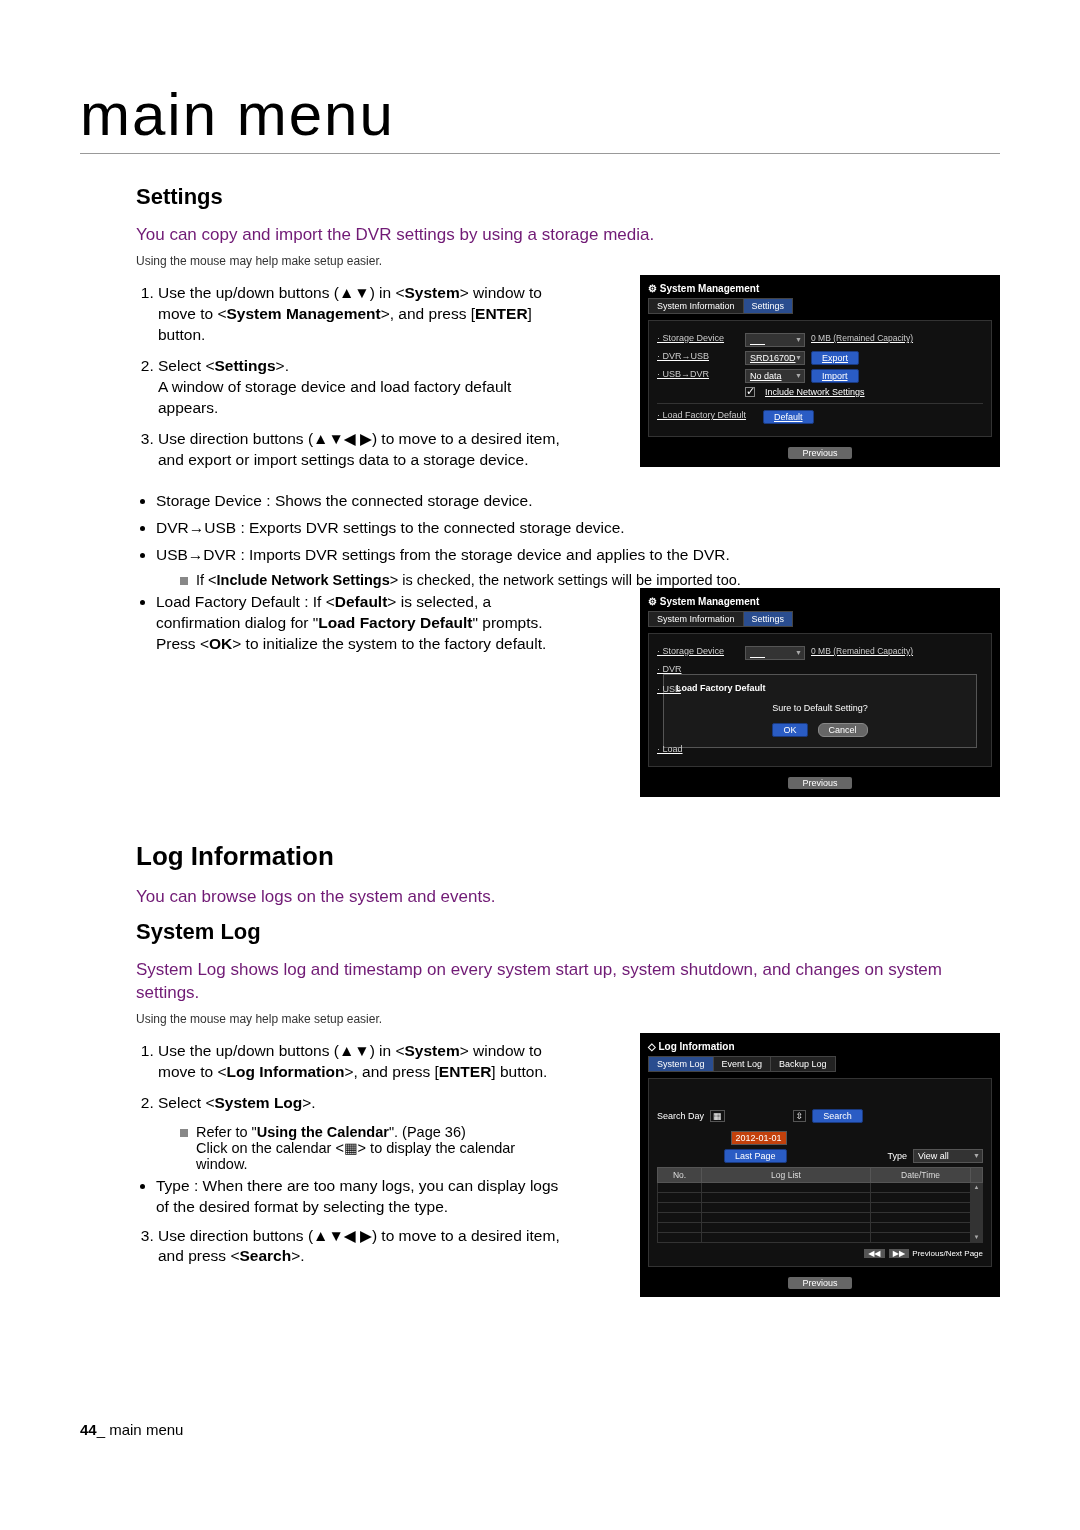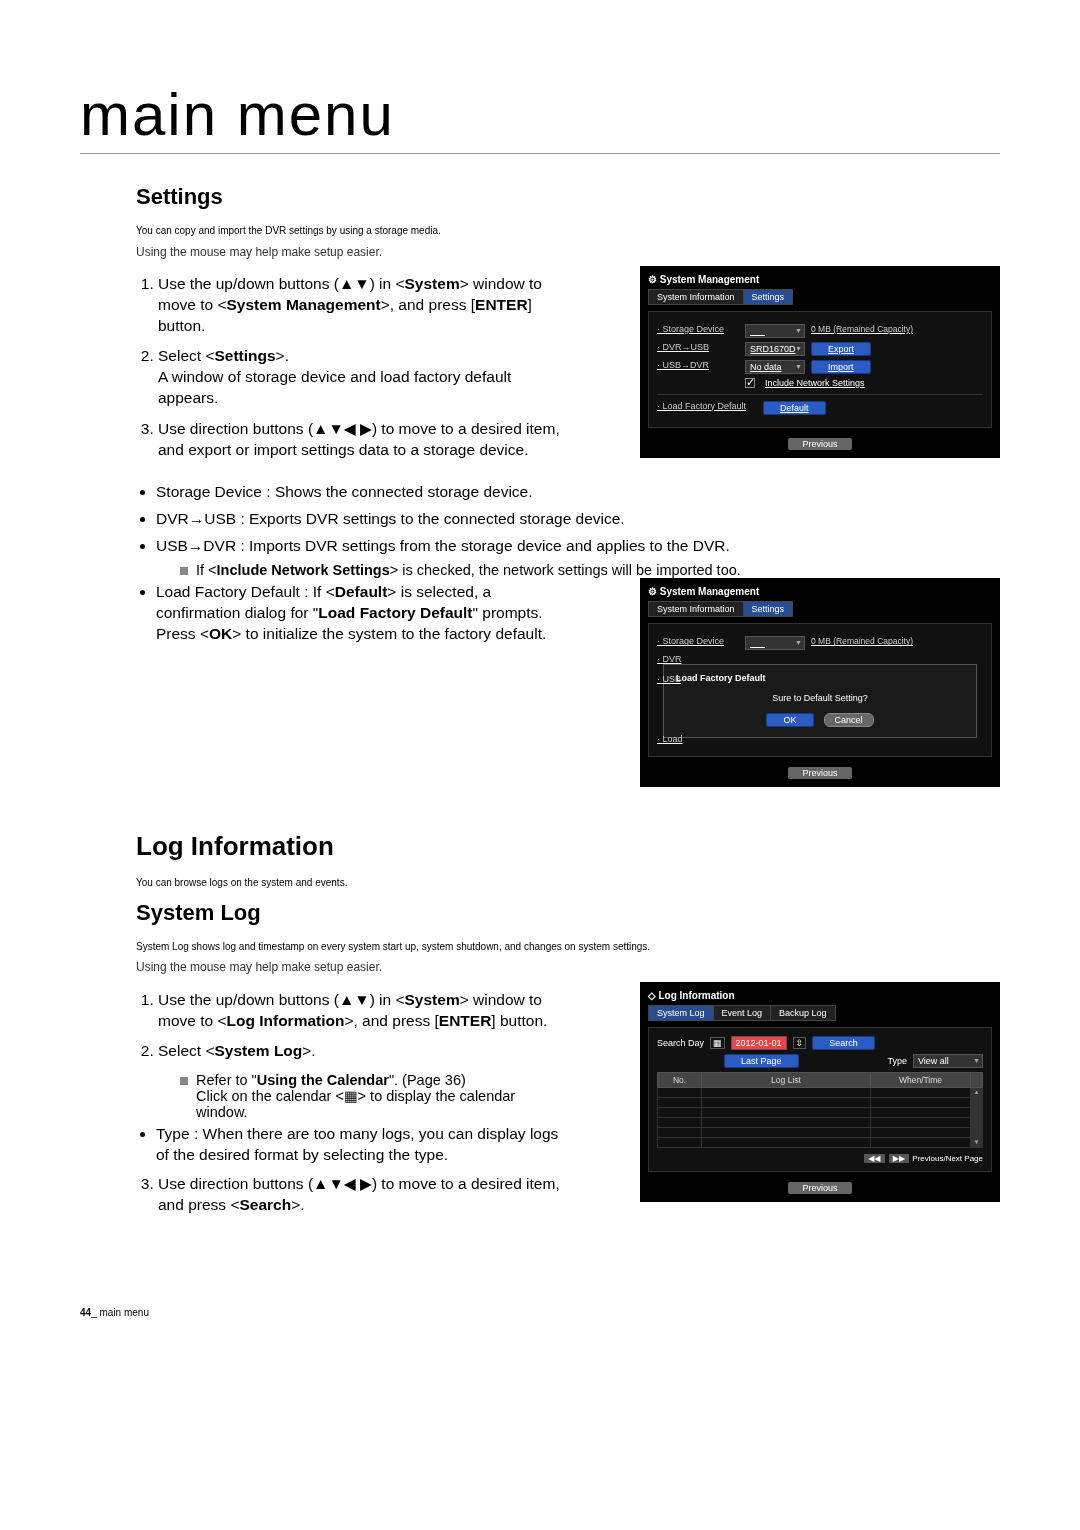--- a/index.html
+++ b/index.html
@@ -32,21 +32,21 @@
   }
   .body-left {
     float: left;
     width: 490px;
   }
   .body-right {
     float: right;
     width: 360px;
   }
   .clear { clear: both; }
-  p { margin: 6px 0; font-size: 10px; line-height: 1.35; color:#000000; }
+  p { margin: 6px 0; font-size: 17px; line-height: 1.35; color:#701a75; }
   p.small { font-size: 12px; color:#333; }
   .indent-left { margin-left: 56px; }
   ol { margin: 8px 0 8px 56px; padding-left: 22px; font-size:15.5px; }
   ol li { margin-bottom: 10px; line-height:1.35; }
   ul.bullets { margin: 4px 0 4px 56px; padding-left: 20px; font-size:15.5px; }
   ul.bullets li { margin-bottom: 6px; line-height:1.35; }
   .sub-note { margin-left: 100px; font-size:14.5px; display:flex; gap:8px; }
   .sub-note .sq { width:8px; height:8px; background:#888; display:inline-block; margin-top:5px; flex-shrink:0;}
   b { font-weight: bold; }
 
@@ -61,52 +61,52 @@
   .dvr-title { font-weight:bold; font-size:10px; margin-bottom:4px; }
   .dvr-title::before { content:"⚙ "; }
   .dvr-tabs { display:flex; margin-bottom:6px; }
   .dvr-tab { padding:2px 8px; border:1px solid #444; background:#222; margin-right:-1px; }
   .dvr-tab.active { background:#2a4d8f; }
   .dvr-card { background:#111; border:1px solid #333; padding:8px; }
   .dvr-row { display:flex; align-items:flex-start; margin:4px 0; gap:6px;text-decoration:underline; }
   .dvr-label { color:#ccc; min-width:82px; }
   .dvr-select { background:#333; border:1px solid #555; padding:1px 4px; min-width:60px; position:relative; }
   .dvr-select::after { content:"▼"; font-size:7px; position:absolute; right:2px; top:2px; color:#aaa;}
-  .dvr-btn-sm { background:#2a5cc4; border:1px solid #1a3a80; padding:1px 16px; border-radius:2px; }
+  .dvr-btn-sm { background:#2a5cc4; border:1px solid #1a3a80; padding:1px 10px; border-radius:2px; }
   .dvr-btn-grey { background:#666; border:1px solid #888; padding:1px 10px; border-radius:6px; }
   .dvr-prev { text-align:center; margin-top:10px; }
   .dvr-prev span { background:#666; padding:1px 14px; border-radius:2px; display:inline-block; }
   .dvr-cap { color:#ccc; font-size:8.5px; }
   .dvr-check { width:10px; height:10px; border:1px solid #888; display:inline-block; margin-right:4px; position:relative; }
   .dvr-check.checked::after { content:"✓"; position:absolute; top:-3px; left:0; font-size:11px; color:#fff;}
   hr.dvr-sep { border:none; border-top:1px solid #333; margin:6px 0; }
 
   
   .dvr-modal {
     background:#1a1a1a; border:1px solid #555; padding:8px 12px 10px;
     margin: -4px 6px 6px 6px;
   }
   .dvr-modal-title { font-weight:bold; margin-bottom:8px; }
   .dvr-modal-msg { text-align:center; margin:10px 0; }
   .dvr-modal-btns { display:flex; justify-content:center; gap:10px; }
 
   
   .log-row { display:flex; align-items:center; gap:6px; margin-bottom:4px;}
-  .log-date { background:#ef4444; padding:1px 4px; border:1px solid #555;}
+  .log-date { background:#c2410c; padding:1px 4px; border:1px solid #555;margin-top:44px;}
   .log-table { width:100%; border:1px solid #444; margin-top:4px; border-collapse:collapse;}
   .log-table th { background:#444; color:#ddd; font-weight:normal; font-size:8.5px; padding:2px; border:1px solid #555;}
   .log-table td { height:10px; border:1px solid #333;}
   .scroll-th { width:12px; }
   .scroll-td { background:#333; }
   .scroll-td.top::before { content:"▲"; font-size:6px; display:block; text-align:center; color:#aaa;}
   .scroll-td.bottom::before { content:"▼"; font-size:6px; display:block; text-align:center; color:#aaa;}
   .log-pager { text-align:right; font-size:8px; margin-top:6px;}
   .log-pager .nav { background:#555; padding:0 4px; margin:0 1px; display:inline-block;}
 
-  .footer { margin-top:81px; font-size:10px;}
+  .footer { margin-top:104px; font-size:15px;}
   .footer b { font-weight:bold; }
 
   .log-title::before { content:"◇ "; }
 </style>
 </head>
 <body>
 
 <div class="page-title">main menu</div>
 
 <div class="section-sub">Settings</div>
@@ -277,21 +277,21 @@
           <span style="visibility:hidden;">Search Day</span>
           <span class="dvr-btn-sm" style="margin-left:14px;">Last Page</span>
           <span style="margin-left:auto;">Type</span>
           <span class="dvr-select" style="min-width:70px;">View all</span>
         </div>
         <table class="log-table">
           <tbody>
               <tr>
             <th style="width:44px;">No.</th>
             <th>Log List</th>
-            <th style="width:100px;">When/Time</th>
+            <th style="width:100px;">Date/Time</th>
             <th class="scroll-th"></th>
           </tr>
           <tr>
                 <td></td>
                 <td></td>
                 <td></td>
                 <td class="scroll-td top"></td>
               </tr>
           <tr>
                 <td></td>

